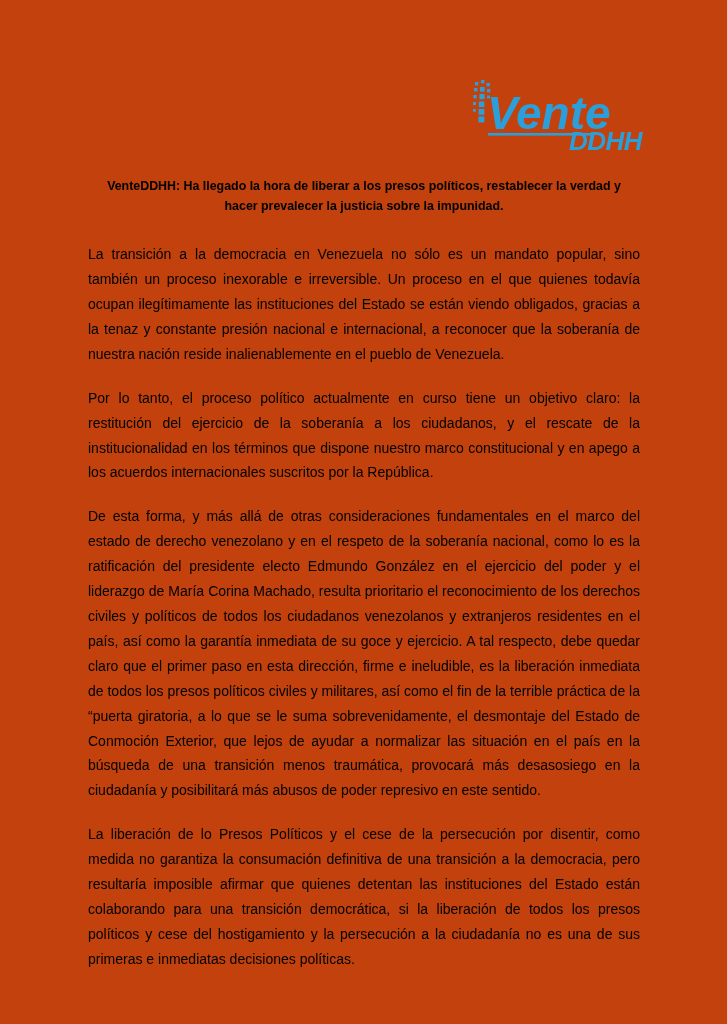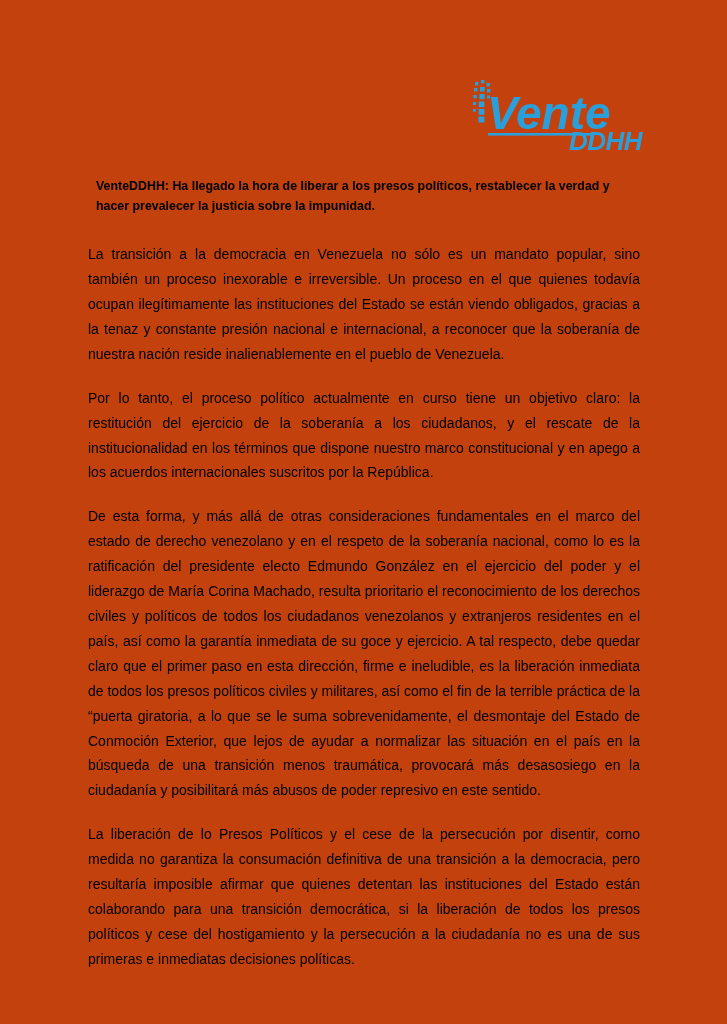--- a/index.html
+++ b/index.html
@@ -47,20 +47,21 @@
     font-weight: bold;
     text-align: center;
     letter-spacing: 0.35px;
     margin: 0 0 34px 0;
     line-height: 1.2;
   }
 
   .doc-lead {
     font-size: 12.4px;
     font-weight: bold;
+    text-align: center;
     line-height: 1.62;
     margin: 0 0 26px 0;
     padding: 0 8px;
   }
 
   .doc-para {
     font-size: 14px;
     font-weight: normal;
     text-align: justify;
     text-justify: inter-word;

